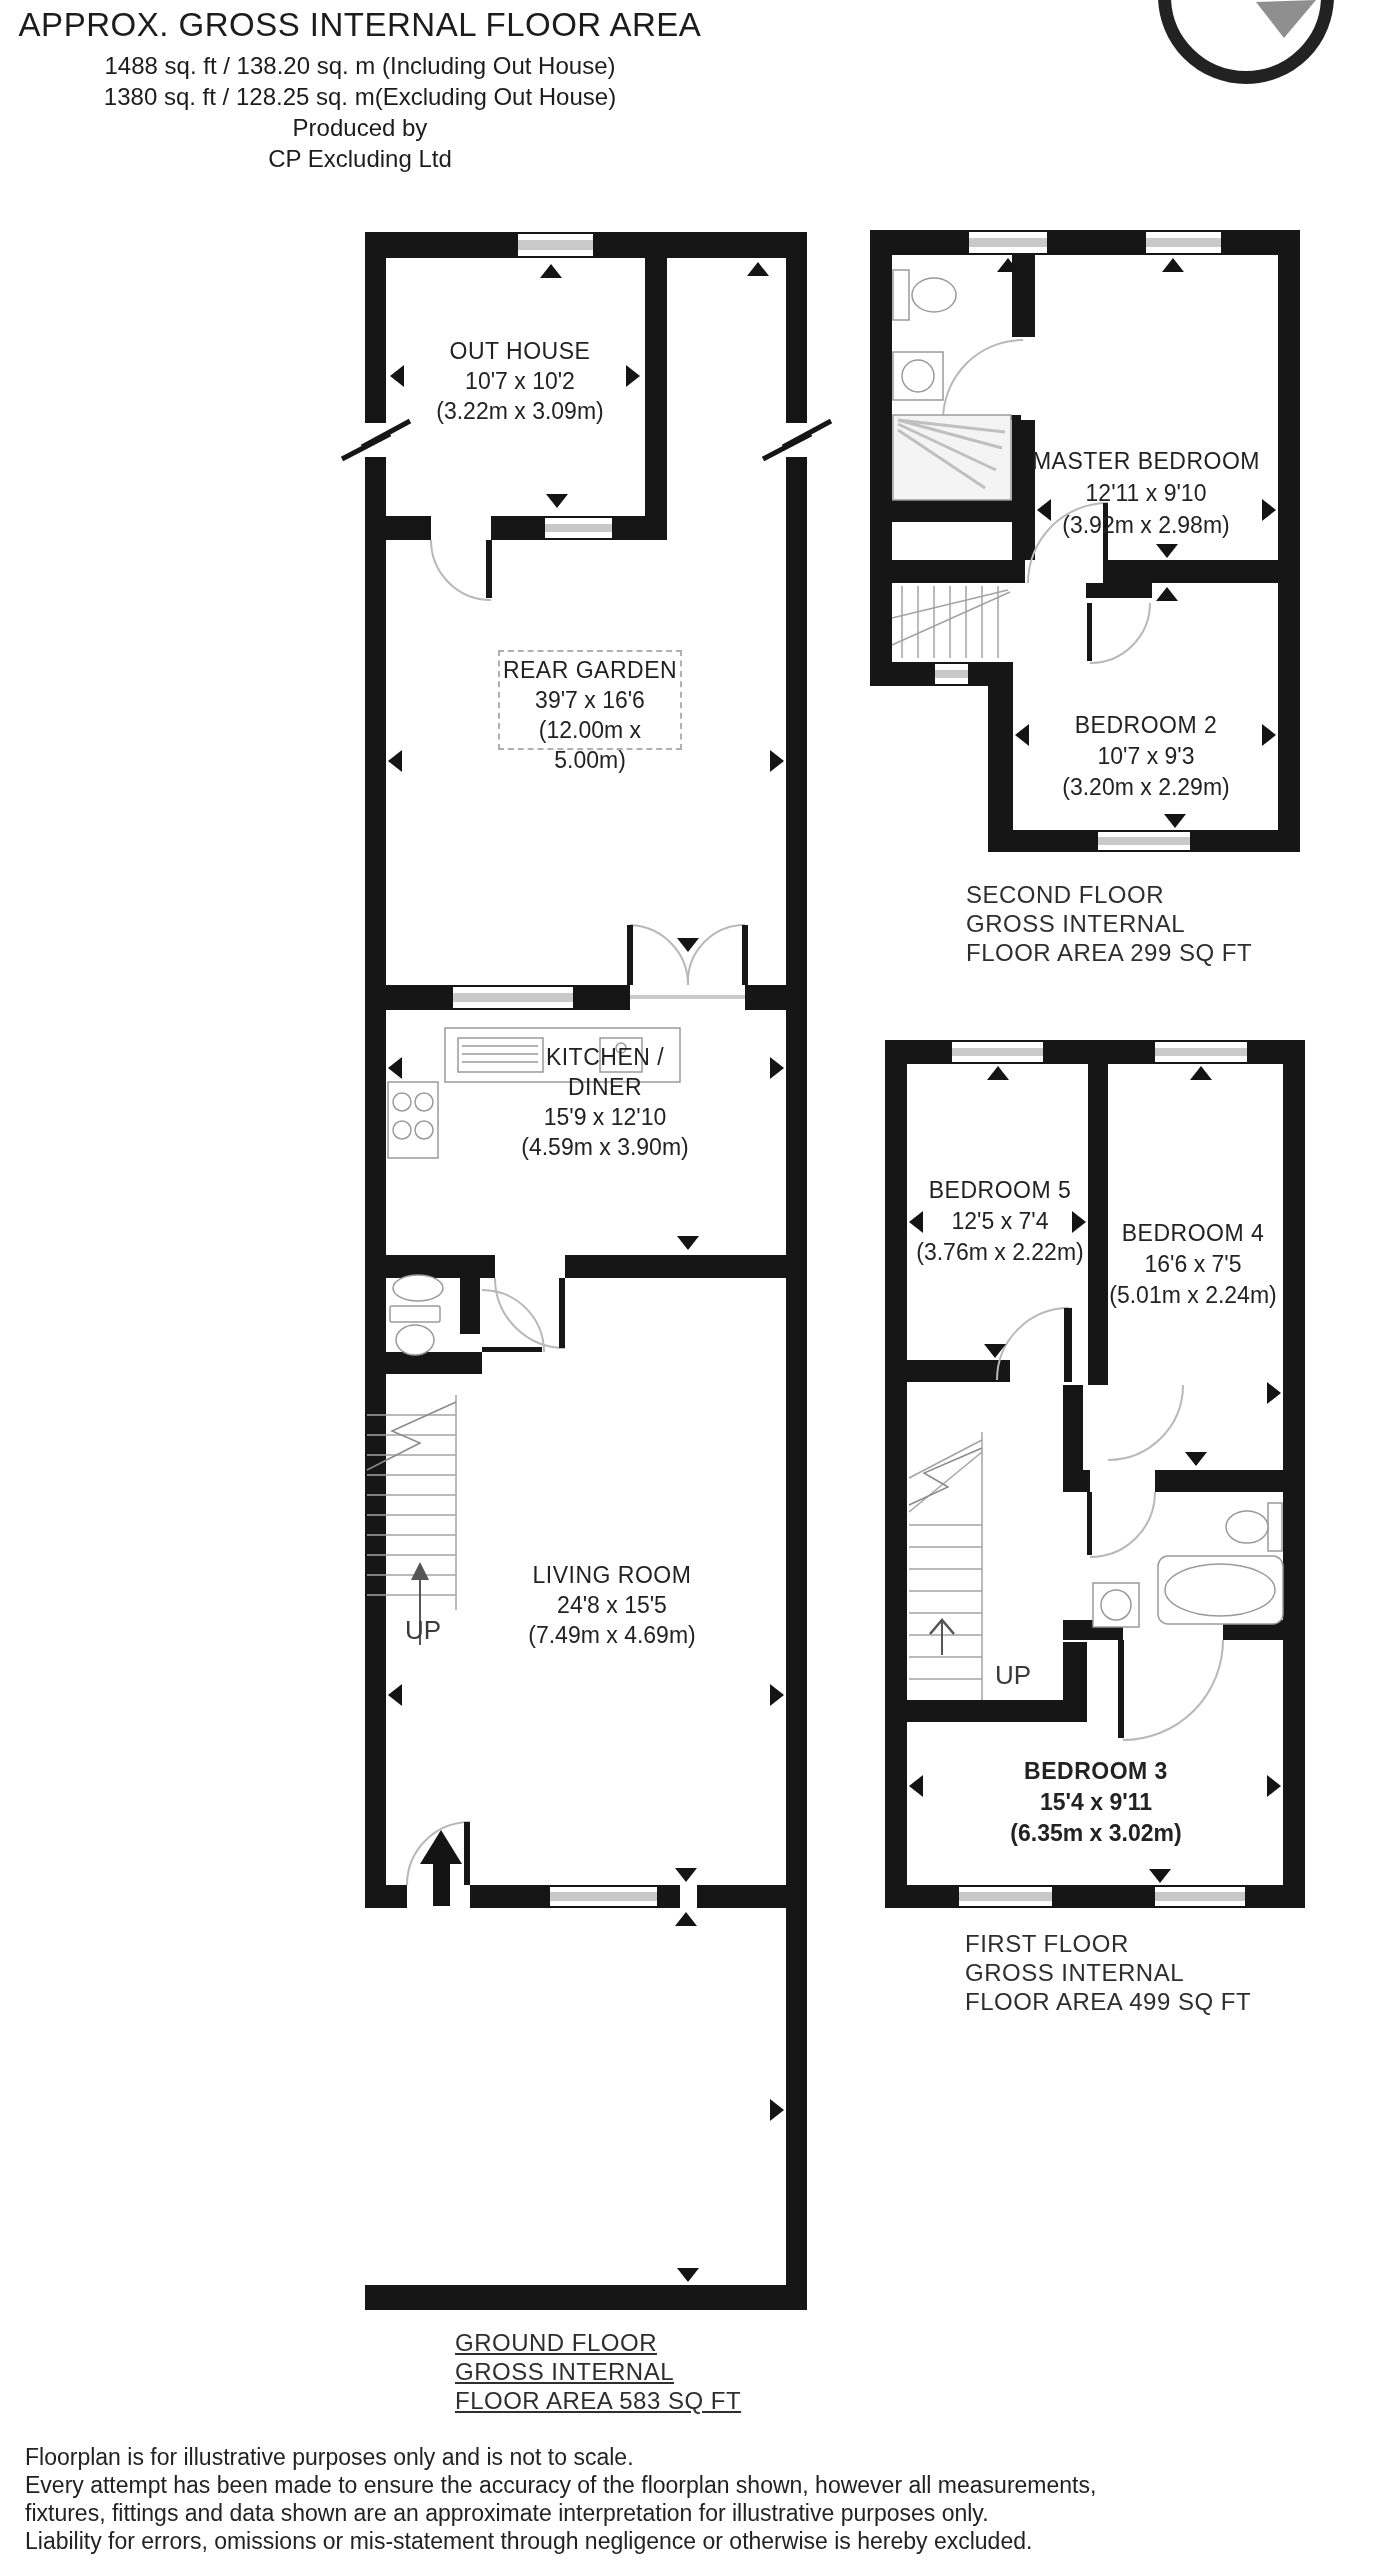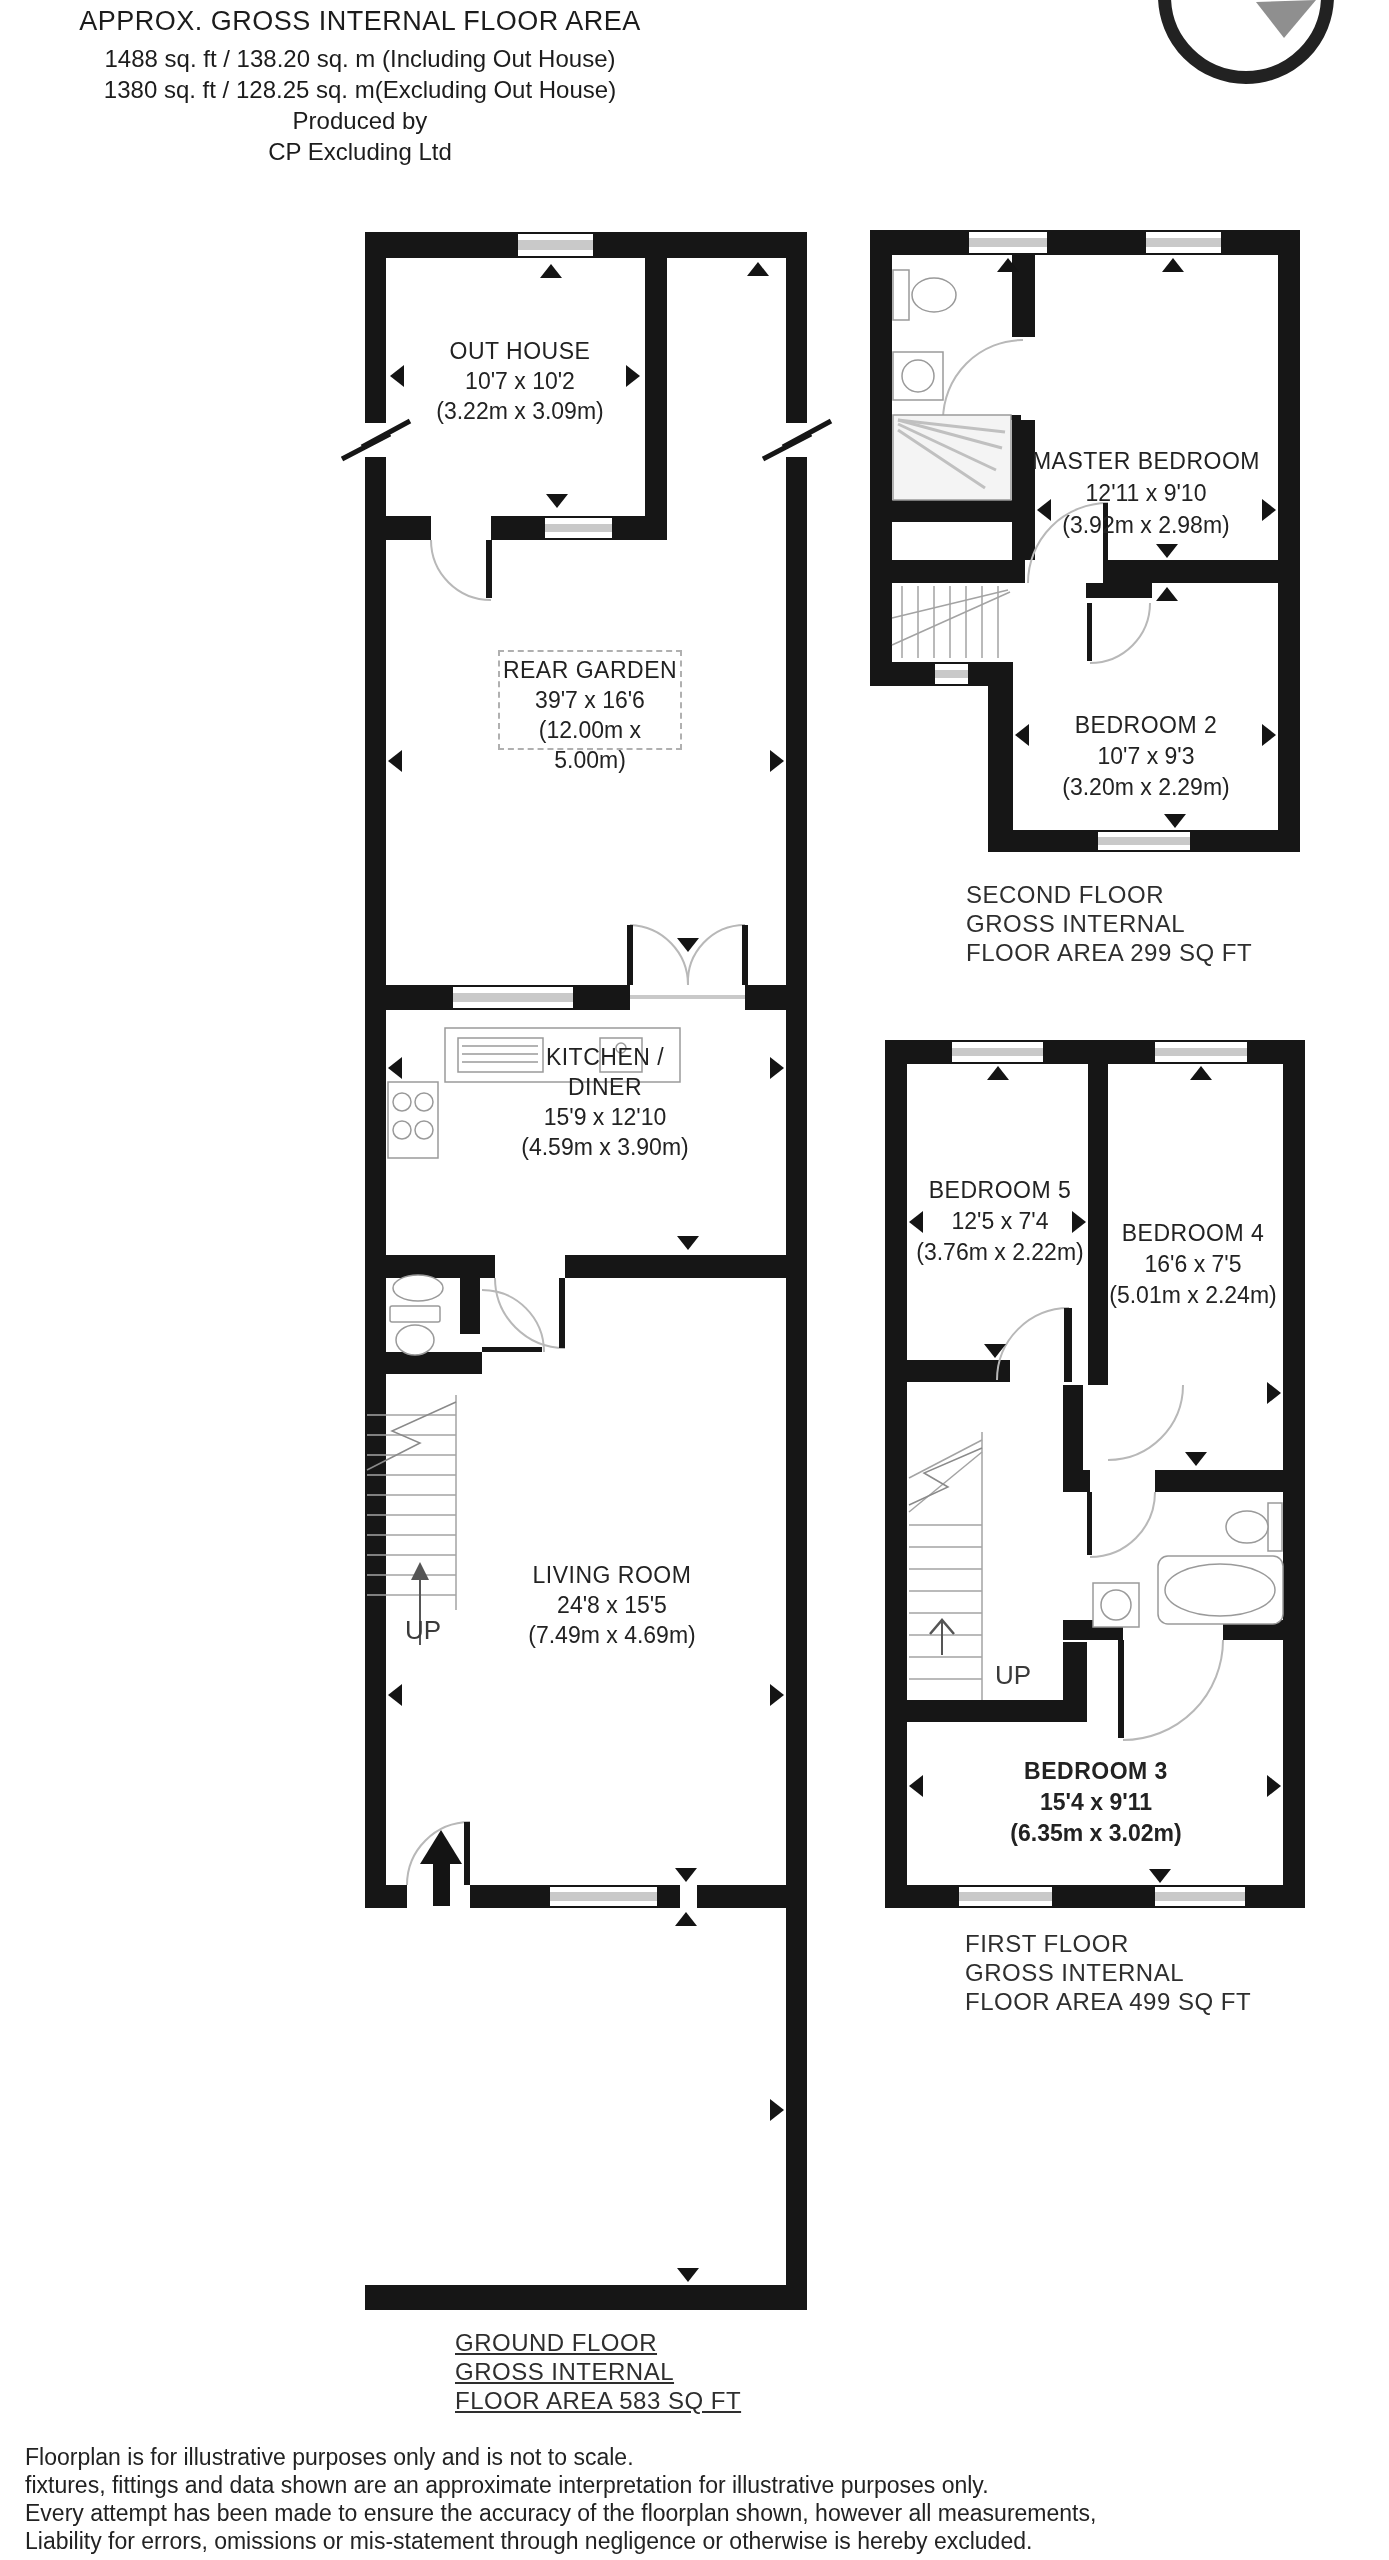--- a/index.html
+++ b/index.html
@@ -8,21 +8,21 @@
   .wall{position:absolute;background:#161616;}
   .win{position:absolute;box-sizing:border-box;border-top:2px solid #161616;border-bottom:2px solid #161616;
        background:linear-gradient(to bottom,#fff 0 28%,#c9c9c9 28% 72%,#fff 72% 100%);}
   #linework{position:absolute;left:0;top:0;}
   .room-label{position:absolute;text-align:center;font-size:23px;line-height:30px;color:#222;}
   .room-label .rname{letter-spacing:.5px;}
   .boxed{border:2px dashed #b0b0b0;box-sizing:border-box;padding-top:3px;}
   .floor-label{position:absolute;font-size:24px;line-height:29px;color:#2e2e2e;letter-spacing:.5px;}
   .up-label{position:absolute;font-size:26px;color:#3a3a3a;text-align:center;width:50px;}
   #header{position:absolute;left:15px;top:6px;width:690px;text-align:center;}
-  #header .h-title{font-size:27px;letter-spacing:.5px;margin-bottom:6px;}
+  #header .h-title{font-size:33px;letter-spacing:.5px;margin-bottom:6px;}
   #header .h-line{font-size:24px;line-height:31px;}
   #compass-ring{position:absolute;left:1158px;top:-92px;width:176px;height:176px;border:13px solid #222;
        border-radius:50%;box-sizing:border-box;background:#fff;}
   #disclaimer{position:absolute;left:25px;top:2443px;font-size:23px;line-height:28px;color:#222;width:1360px;}
 </style>
 </head>
 <body>
 
 <div id="page">
 
@@ -369,18 +369,18 @@
     <div>FLOOR AREA 299 SQ FT</div>
   </div>
   <div class="floor-label" style="left:965px;top:1929px;">
     <div>FIRST FLOOR</div>
     <div>GROSS INTERNAL</div>
     <div>FLOOR AREA 499 SQ FT</div>
   </div>
 
   <div id="disclaimer">
     <div>Floorplan is for illustrative purposes only and is not to scale.</div>
+    <div>Every attempt has been made to ensure the accuracy of the floorplan shown, however all measurements,</div>
     <div>fixtures, fittings and data shown are an approximate interpretation for illustrative purposes only.</div>
-    <div>Every attempt has been made to ensure the accuracy of the floorplan shown, however all measurements,</div>
     <div>Liability for errors, omissions or mis-statement through negligence or otherwise is hereby excluded.</div>
   </div>
 
 </div>
 
 </body></html>

